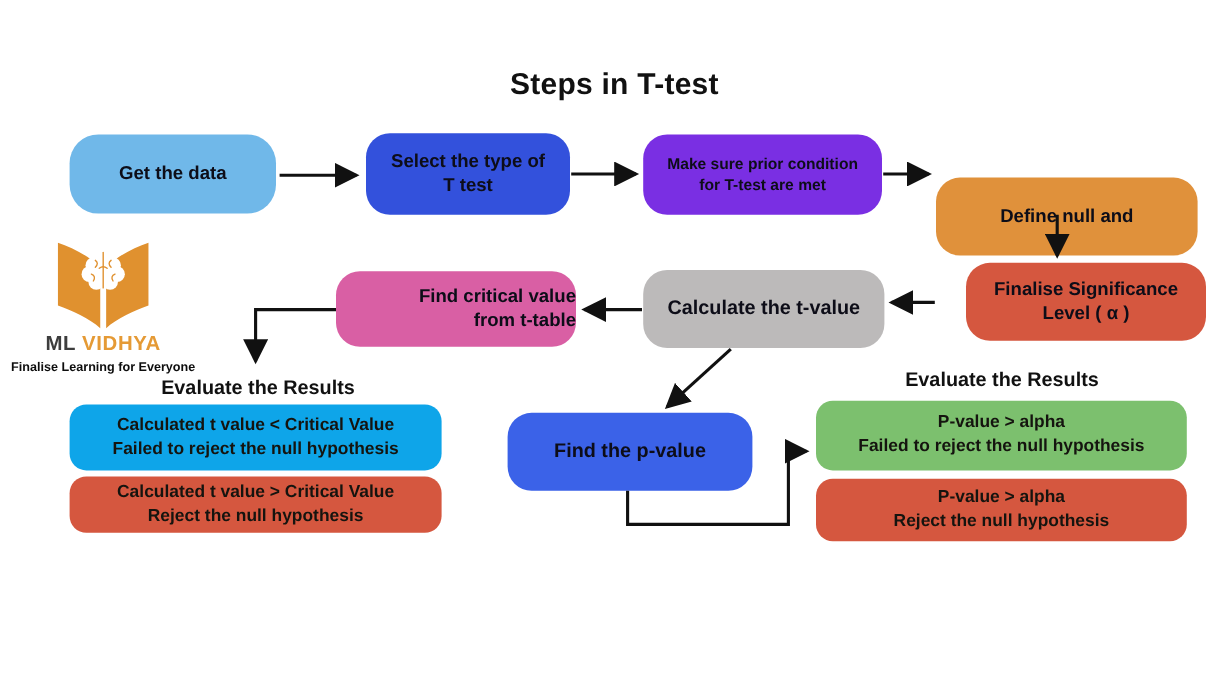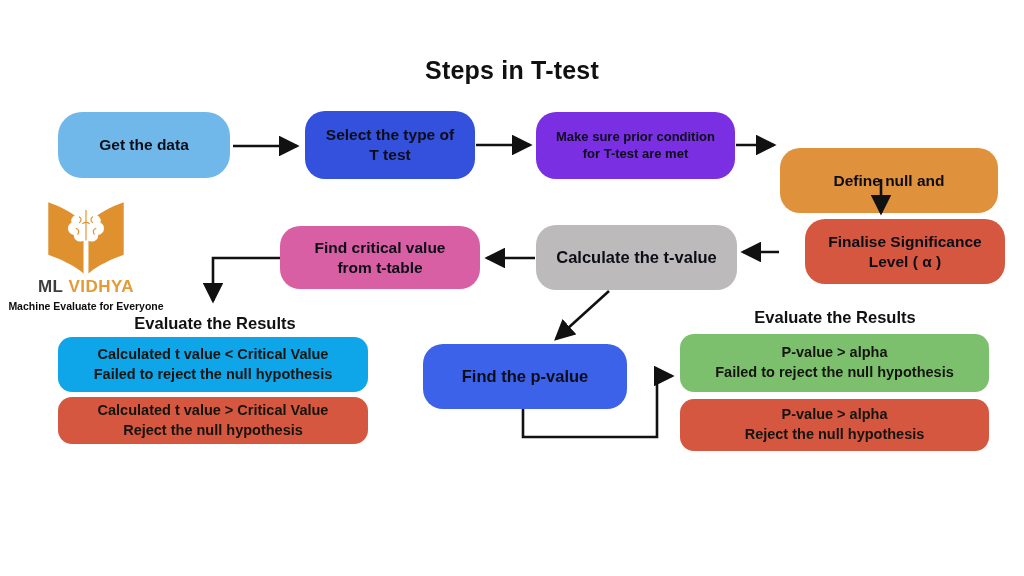--- a/index.html
+++ b/index.html
@@ -70,21 +70,21 @@
     <div>Define null and</div>
   </div>
 
   <div class="node" id="n-finalise" style="background: rgb(213, 87, 63); margin-left: 25px;">
     <div>Finalise Significance</div>
     <div>Level ( α )</div>
   </div>
   <div class="node" id="n-calc" style="background: rgb(188, 186, 186);">
     <div>Calculate the t-value</div>
   </div>
-  <div class="node" id="n-critical" style="background: rgb(217, 95, 164);">
+  <div class="node" id="n-critical" style="background: rgb(217, 95, 164); align-items: flex-end;">
     <div>Find critical value</div>
     <div>from t-table</div>
   </div>
 
   <div class="node" id="n-findp" style="background: rgb(59, 98, 232);">
     <div>Find the p-value</div>
   </div>
 
   <div class="heading" id="h-left">Evaluate the Results</div>
   <div class="heading" id="h-right">Evaluate the Results</div>
@@ -128,21 +128,21 @@
         <path d="M58,28 q-4,3 0,7"></path>
         <path d="M38,42 q5,2 2,7"></path>
         <path d="M62,42 q-5,2 -2,7"></path>
         <path d="M46,36 q4,-3 8,0"></path>
       </g>
     </svg>
     <div id="logo-name">
       <span class="ml">ML</span>
       <span class="vid">VIDHYA</span>
     </div>
-    <div id="logo-tag">Machine Evaluate for Everyone</div>
+    <div id="logo-tag">Finalise Learning for Everyone</div>
   </div>
 
   <svg id="arrows" width="1024" height="576">
     <defs>
       <marker id="ah" markerWidth="9" markerHeight="8" refX="7" refY="4" orient="auto">
         <path d="M0,0 L8,4 L0,8 Z" fill="#111"></path>
       </marker>
     </defs>
     <line class="ar" x1="233" y1="146" x2="297" y2="146"></line>
     <line class="ar" x1="476" y1="145" x2="530" y2="145"></line>

